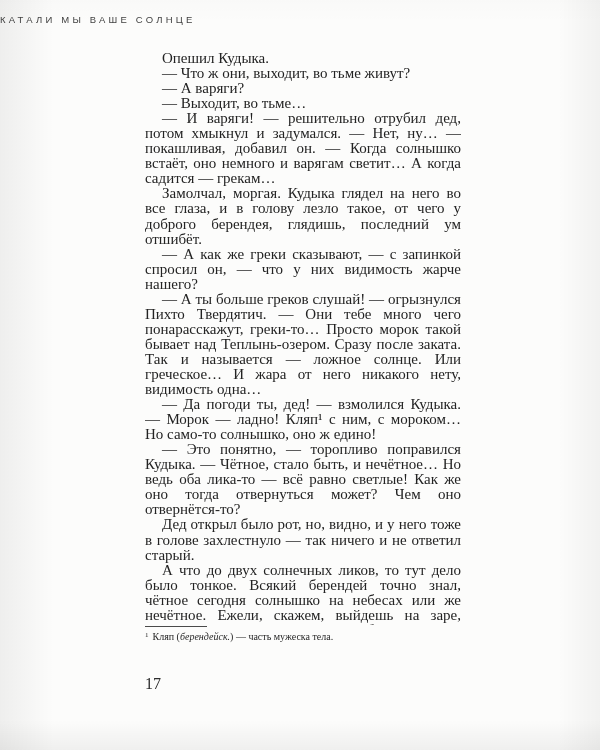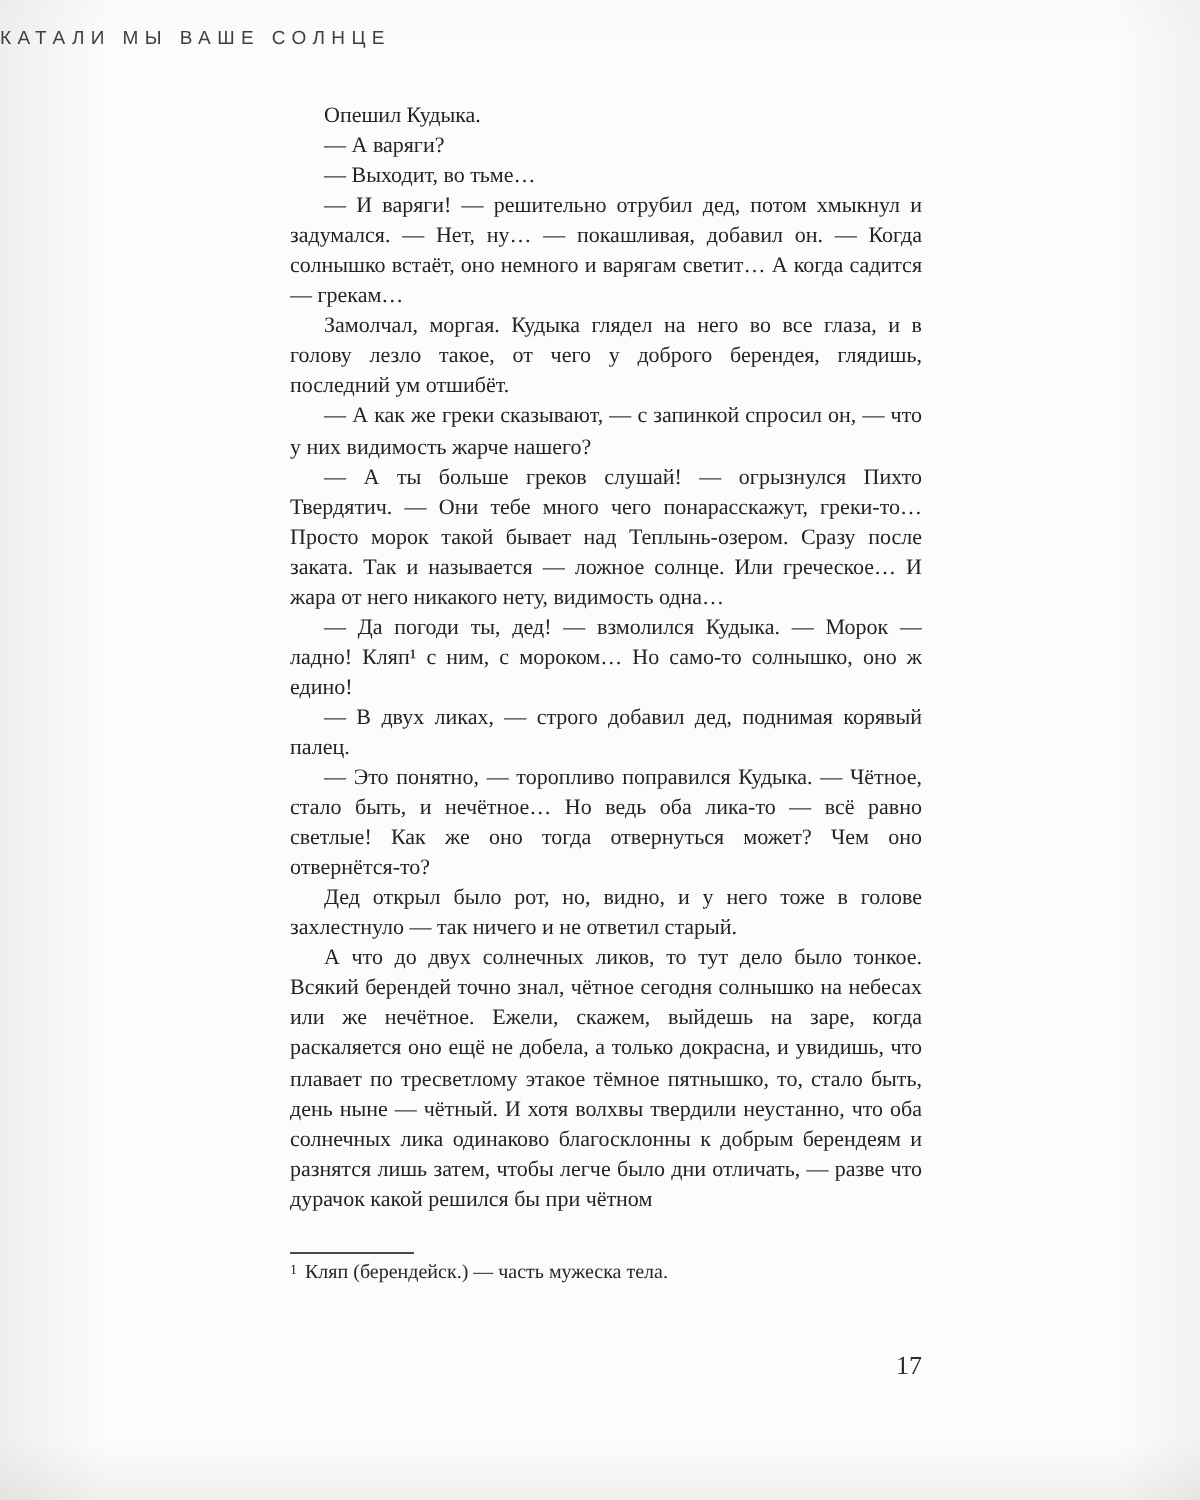--- a/index.html
+++ b/index.html
@@ -42,21 +42,21 @@
     color: #3f3f3f;
     white-space: nowrap;
   }
   .body-text {
     position: absolute;
     top: 51px;
     left: 145px;
     width: 316px;
     max-height: 574px;
     overflow: hidden;
-    font-size: 11px;
+    font-size: 15px;
     line-height: 15.05px;
     text-align: justify;
   }
   .body-text p {
     margin: 0;
     padding: 0;
     text-indent: 17px;
   }
   .footnote-area {
     position: absolute;
@@ -78,48 +78,49 @@
   }
   .fn-marker {
     display: inline-block;
     font-size: 7px;
     vertical-align: top;
     position: relative;
     top: -1px;
     margin-right: 4px;
   }
   .fn-term {
+    font-style: italic;
   }
   .page-number {
     position: absolute;
     top: 675px;
     left: 145px;
     width: 316px;
-    text-align: right;
-    font-size: 13px;
+    text-align: left;
+    font-size: 16px;
     color: #2b2b2b;
   }
 </style>
 </head>
 <body>
 
 <div class="canvas">
 
   <div class="running-header">КАТАЛИ МЫ ВАШЕ СОЛНЦЕ</div>
 
   <div class="body-text">
     <p>Опешил Кудыка.</p>
+    <p>— Что ж они, выходит, во тьме живут?</p>
     <p>— А варяги?</p>
     <p>— Выходит, во тьме…</p>
     <p>— И варяги! — решительно отрубил дед, потом хмыкнул и задумался. — Нет, ну… — покашливая, добавил он. — Когда солнышко встаёт, оно немного и варягам светит… А когда садится — грекам…</p>
     <p>Замолчал, моргая. Кудыка глядел на него во все глаза, и в голову лезло такое, от чего у доброго берендея, глядишь, последний ум отшибёт.</p>
     <p>— А как же греки сказывают, — с запинкой спросил он, — что у них видимость жарче нашего?</p>
     <p>— А ты больше греков слушай! — огрызнулся Пихто Твердятич. — Они тебе много чего понарасскажут, греки-то… Просто морок такой бывает над Теплынь-озером. Сразу после заката. Так и называется — ложное солнце. Или греческое… И жара от него никакого нету, видимость одна…</p>
     <p>— Да погоди ты, дед! — взмолился Кудыка. — Морок — ладно! Кляп¹ с ним, с мороком… Но само-то солнышко, оно ж едино!</p>
-    <p>— В двух ликах, — строго добавил дед, поднимая корявый палец.</p>
     <p>— Это понятно, — торопливо поправился Кудыка. — Чётное, стало быть, и нечётное… Но ведь оба лика-то — всё равно светлые! Как же оно тогда отвернуться может? Чем оно отвернётся-то?</p>
     <p>Дед открыл было рот, но, видно, и у него тоже в голове захлестнуло — так ничего и не ответил старый.</p>
     <p>А что до двух солнечных ликов, то тут дело было тонкое. Всякий берендей точно знал, чётное сегодня солнышко на небесах или же нечётное. Ежели, скажем, выйдешь на заре, когда раскаляется оно ещё не добела, а только докрасна, и увидишь, что плавает по тресветлому этакое тёмное пятнышко, то, стало быть, день ныне — чётный. И хотя волхвы твердили неустанно, что оба солнечных лика одинаково благосклонны к добрым берендеям и разнятся лишь затем, чтобы легче было дни отличать, — разве что дурачок какой решился бы при чётном</p>
   </div>
 
   <div class="footnote-area">
     <div class="footnote-rule"></div>
     <div class="footnote"><span class="fn-marker">1</span><span>Кляп (</span><span class="fn-term">берендейск.</span><span>) — часть мужеска тела.</span></div>
   </div>
 

